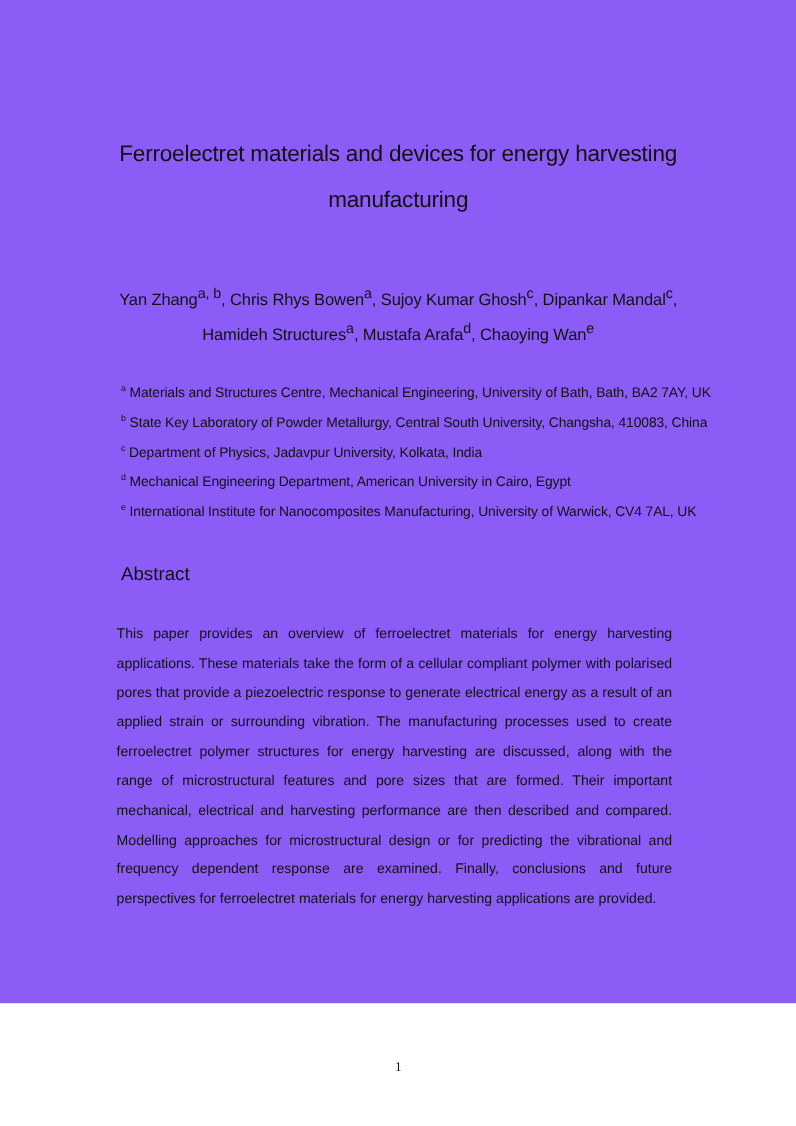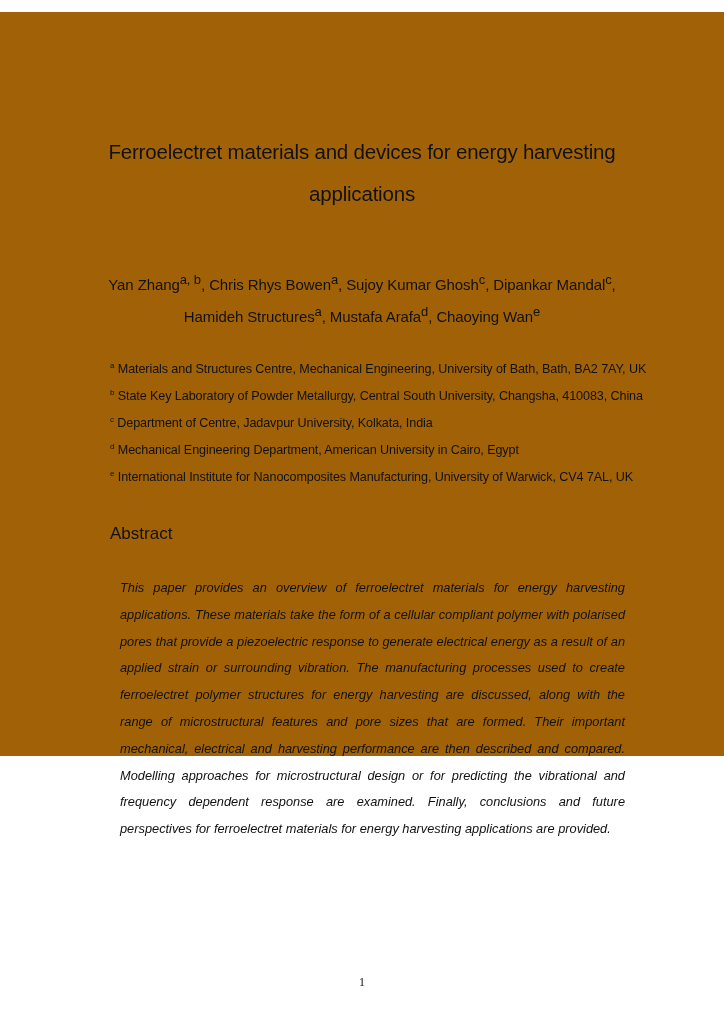--- a/index.html
+++ b/index.html
@@ -1,54 +1,54 @@
 <!DOCTYPE html>
 <html><head>
   <meta charset="utf-8">
   <style>
     html, body { margin: 0; padding: 0; background: #ffffff; }
     body { width: 724px; height: 1024px; position: relative; overflow: hidden;
       font-family: "Liberation Sans", "DejaVu Sans", sans-serif; color: #111; }
-    .page { position: absolute; left: 0; top: 0; width: 724px; height: 744px; background: #a16207; margin-top: 12px; }
+    .page { position: absolute; left: 0; top: 0; width: 724px; height: 912px; background: #8b5cf6; }
     .title { position: absolute; left: 90px; width: 544px; text-align: center; font-size: 20.5px; letter-spacing: -0.2px; }
     .t1 { top: 128px; }
     .t2 { top: 170px; }
     .authors { position: absolute; left: 60px; width: 604px; text-align: center; font-size: 15px; letter-spacing: -0.1px; }
     .a1 { top: 264px; }
     .a2 { top: 296px; }
     sup { font-size: 13px; vertical-align: super; line-height: 0; }
     .aff { position: absolute; left: 110px; font-size: 12.6px; white-space: nowrap; letter-spacing: -0.1px; }
     .aff sup { font-size: 8px; }
     .abstract-heading { position: absolute; left: 110px; top: 512px; font-weight: normal; font-size: 17px; }
-    .abstract-body { position: absolute; left: 120px; top: 563px; width: 505px; font-size: 12.8px; line-height: 26.8px; text-align: justify; font-style: italic; }
+    .abstract-body { position: absolute; left: 106px; top: 563px; width: 505px; font-size: 12.8px; line-height: 26.8px; text-align: justify; }
     .page-number { position: absolute; left: 0; width: 724px; top: 963px; text-align: center; font-size: 12px;
       font-family: "Liberation Serif", "DejaVu Serif", serif; }
   </style>
 </head>
 <body>
 
 <div class="page">
   <div class="title t1">Ferroelectret materials and devices for energy harvesting</div>
-  <div class="title t2">applications</div>
+  <div class="title t2">manufacturing</div>
 
   <div class="authors a1">
     <span>Yan Zhang</span><sup>a, b</sup>,
     <span>Chris Rhys Bowen</span><sup>a</sup>,
     <span>Sujoy Kumar Ghosh</span><sup>c</sup>,
     <span>Dipankar Mandal</span><sup>c</sup>,
   </div>
   <div class="authors a2">
     <span>Hamideh Structures</span><sup>a</sup>,
     <span>Mustafa Arafa</span><sup>d</sup>,
     <span>Chaoying Wan</span><sup>e</sup>
   </div>
 
   <div class="aff" style="top:350px;"><sup>a</sup> <span>Materials and Structures Centre, Mechanical Engineering, University of Bath, Bath, BA2 7AY, UK</span></div>
   <div class="aff" style="top:377px;"><sup>b</sup> <span>State Key Laboratory of Powder Metallurgy, Central South University, Changsha, 410083, China</span></div>
-  <div class="aff" style="top:404px;"><sup>c</sup> <span>Department of Centre, Jadavpur University, Kolkata, India</span></div>
+  <div class="aff" style="top:404px;"><sup>c</sup> <span>Department of Physics, Jadavpur University, Kolkata, India</span></div>
   <div class="aff" style="top:431px;"><sup>d</sup> <span>Mechanical Engineering Department, American University in Cairo, Egypt</span></div>
   <div class="aff" style="top:458px;text-align:center;"><sup>e</sup> <span>International Institute for Nanocomposites Manufacturing, University of Warwick, CV4 7AL, UK</span></div>
 
   <div class="abstract-heading">Abstract</div>
   <div class="abstract-body">This paper provides an overview of ferroelectret materials for energy harvesting applications. These materials take the form of a cellular compliant polymer with polarised pores that provide a piezoelectric response to generate electrical energy as a result of an applied strain or surrounding vibration. The manufacturing processes used to create ferroelectret polymer structures for energy harvesting are discussed, along with the range of microstructural features and pore sizes that are formed. Their important mechanical, electrical and harvesting performance are then described and compared. Modelling approaches for microstructural design or for predicting the vibrational and frequency dependent response are examined. Finally, conclusions and future perspectives for ferroelectret materials for energy harvesting applications are provided.</div>
 
   <div class="page-number">1</div>
 </div>
 
 </body></html>

